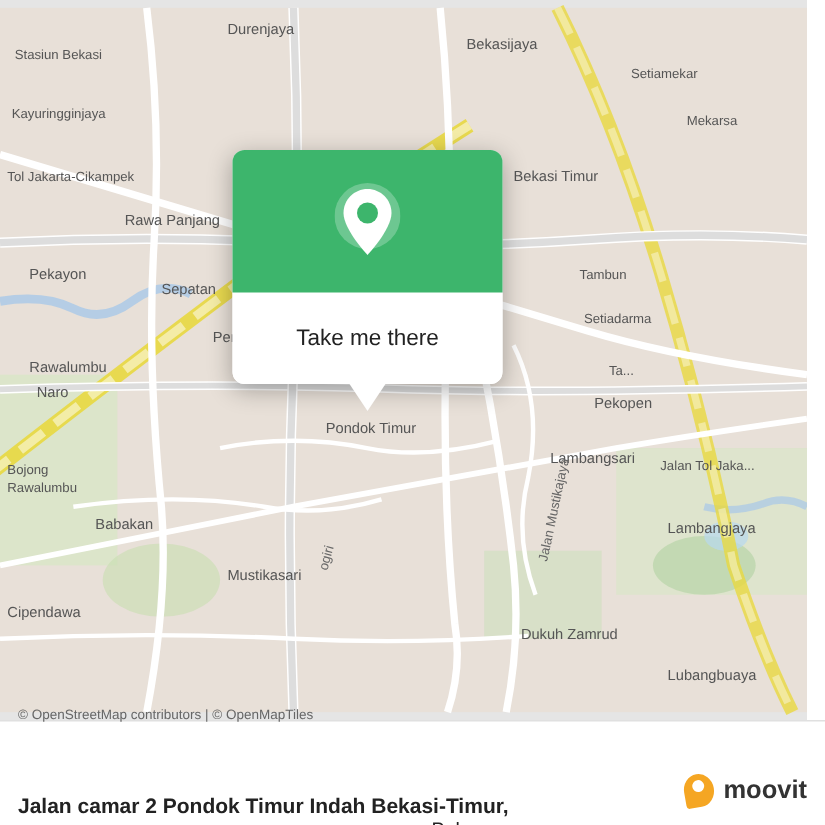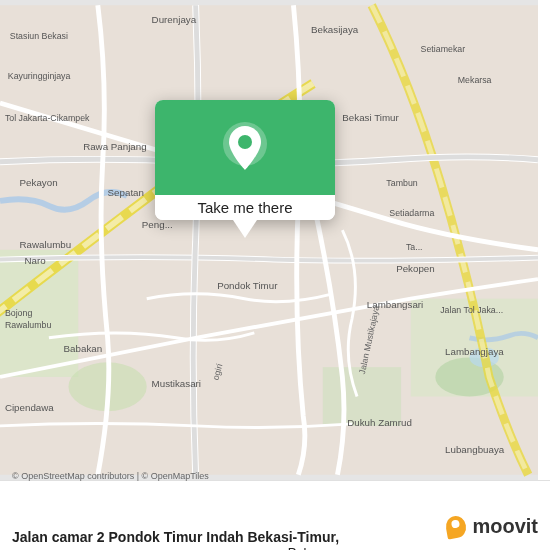--- a/index.html
+++ b/index.html
@@ -49,21 +49,21 @@
       justify-content: center;
       position: relative;
     }
 
     .location-icon {
       width: 44px;
       height: 52px;
     }
 
     .popup-button-area {
-      padding: 0 14px;
+      padding: 18px 14px;
       background: white;
       border-radius: 0 0 8px 8px;
     }
 
     .take-me-there-btn {
       width: 100%;
       background: white;
       border: none;
       font-size: 15px;
       font-weight: 500;
@@ -249,16 +249,16 @@
 
 <div id="bottom-bar">
   <span class="attribution">© OpenStreetMap contributors | © OpenMapTiles</span>
   <div style="display:flex; align-items:center; justify-content:space-between;">
     <div>
       <div class="location-name">Jalan camar 2 Pondok Timur Indah Bekasi-Timur,</div>
       <div class="location-name" style="font-weight:400; font-size:13px;">Pekopen</div>
     </div>
     <div class="moovit-logo">
       <span class="moovit-dot"></span>
-      <span style="color:#333; font-size:20px; font-weight:bold;">moovit</span>
+      <span style="color:#333; font-size:17px; font-weight:bold;">moovit</span>
     </div>
   </div>
 </div>
 
 </body></html>

